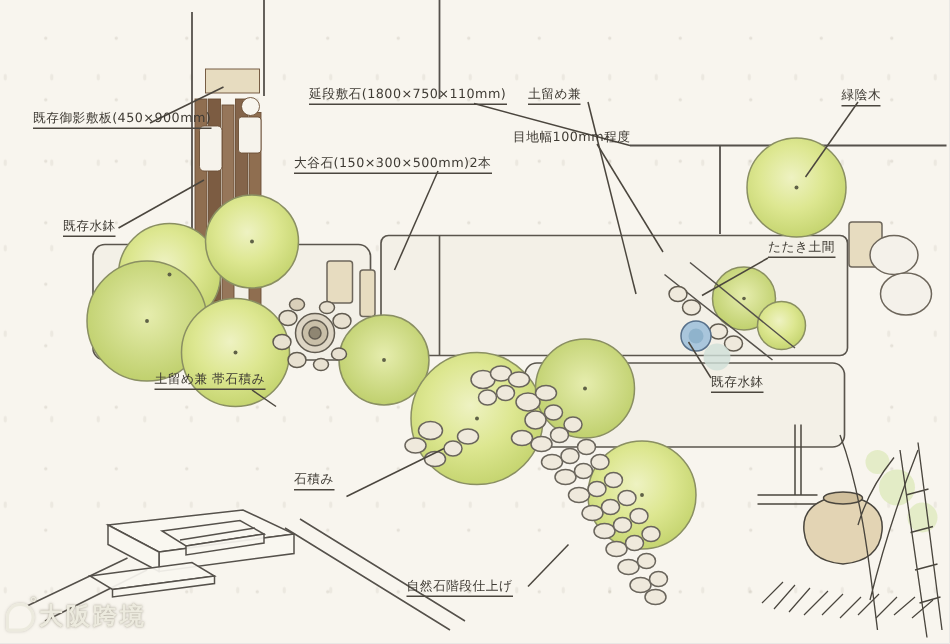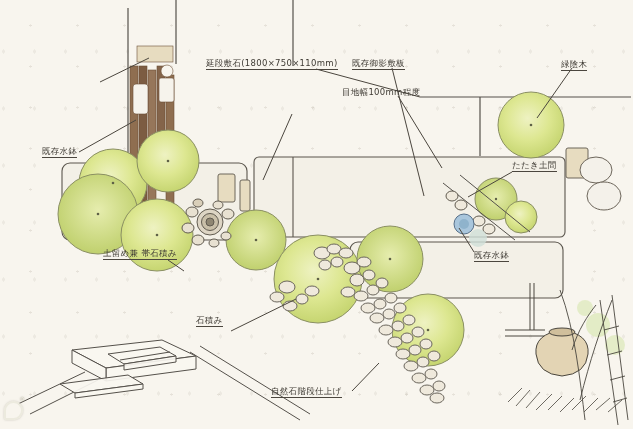--- a/index.html
+++ b/index.html
@@ -219,28 +219,31 @@
       <path d="M398,96 L442,168"></path>
       <path d="M572,68 L537,118"></path>
       <path d="M512,172 L468,197"></path>
       <path d="M474,252 L459,228"></path>
       <path d="M168,260 L184,271"></path>
       <path d="M231,331 L296,299"></path>
       <path d="M352,391 L379,363"></path>
     </g>
   </svg>
 
+  <div class="lbl ul" style="left:22px;top:74px">既存御影敷板(450×900mm)</div>
   <div class="lbl ul" style="left:42px;top:146px">既存水鉢</div>
   <div class="lbl ul" style="left:206px;top:58px">延段敷石(1800×750×110mm)</div>
-  <div class="lbl ul" style="left:352px;top:58px">既存御影敷板</div>
+  <div class="lbl ul" style="left:196px;top:104px">大谷石(150×300×500mm)2本</div>
+  <div class="lbl ul" style="left:352px;top:58px">土留め兼</div>
   <div class="lbl" style="left:342px;top:87px">目地幅100mm程度</div>
   <div class="lbl ul" style="left:561px;top:59px">緑陰木</div>
   <div class="lbl ul" style="left:512px;top:160px">たたき土間</div>
   <div class="lbl ul" style="left:474px;top:250px">既存水鉢</div>
   <div class="lbl ul" style="left:103px;top:248px">土留め兼 帯石積み</div>
   <div class="lbl ul" style="left:196px;top:315px">石積み</div>
   <div class="lbl ul" style="left:271px;top:386px">自然石階段仕上げ</div>
 
   <div class="wm">
     <span class="wm-icon"></span>
+    <span>大阪跨境</span>
   </div>
 
 </div>
 
 </body></html>

